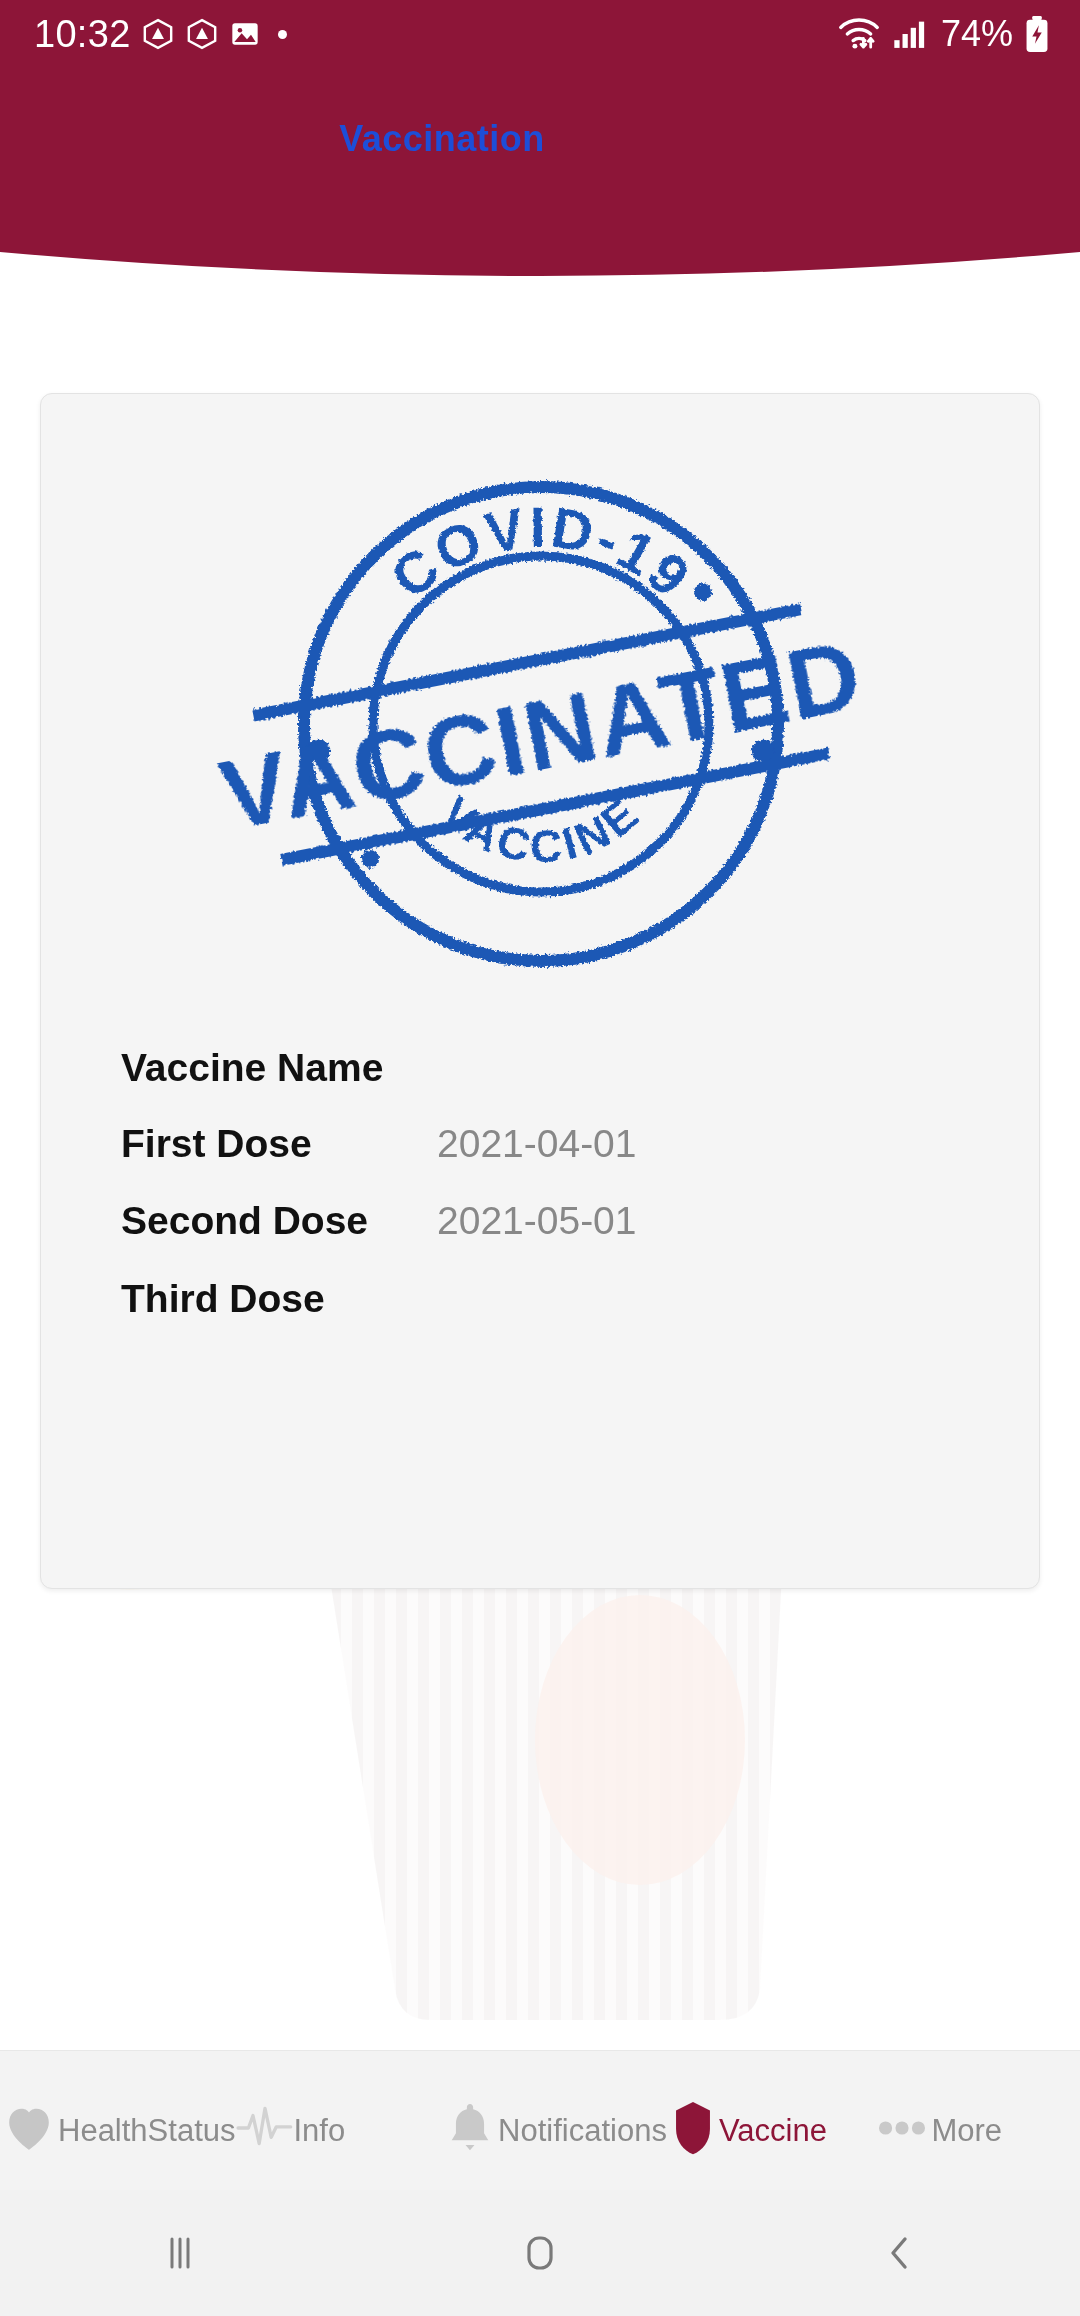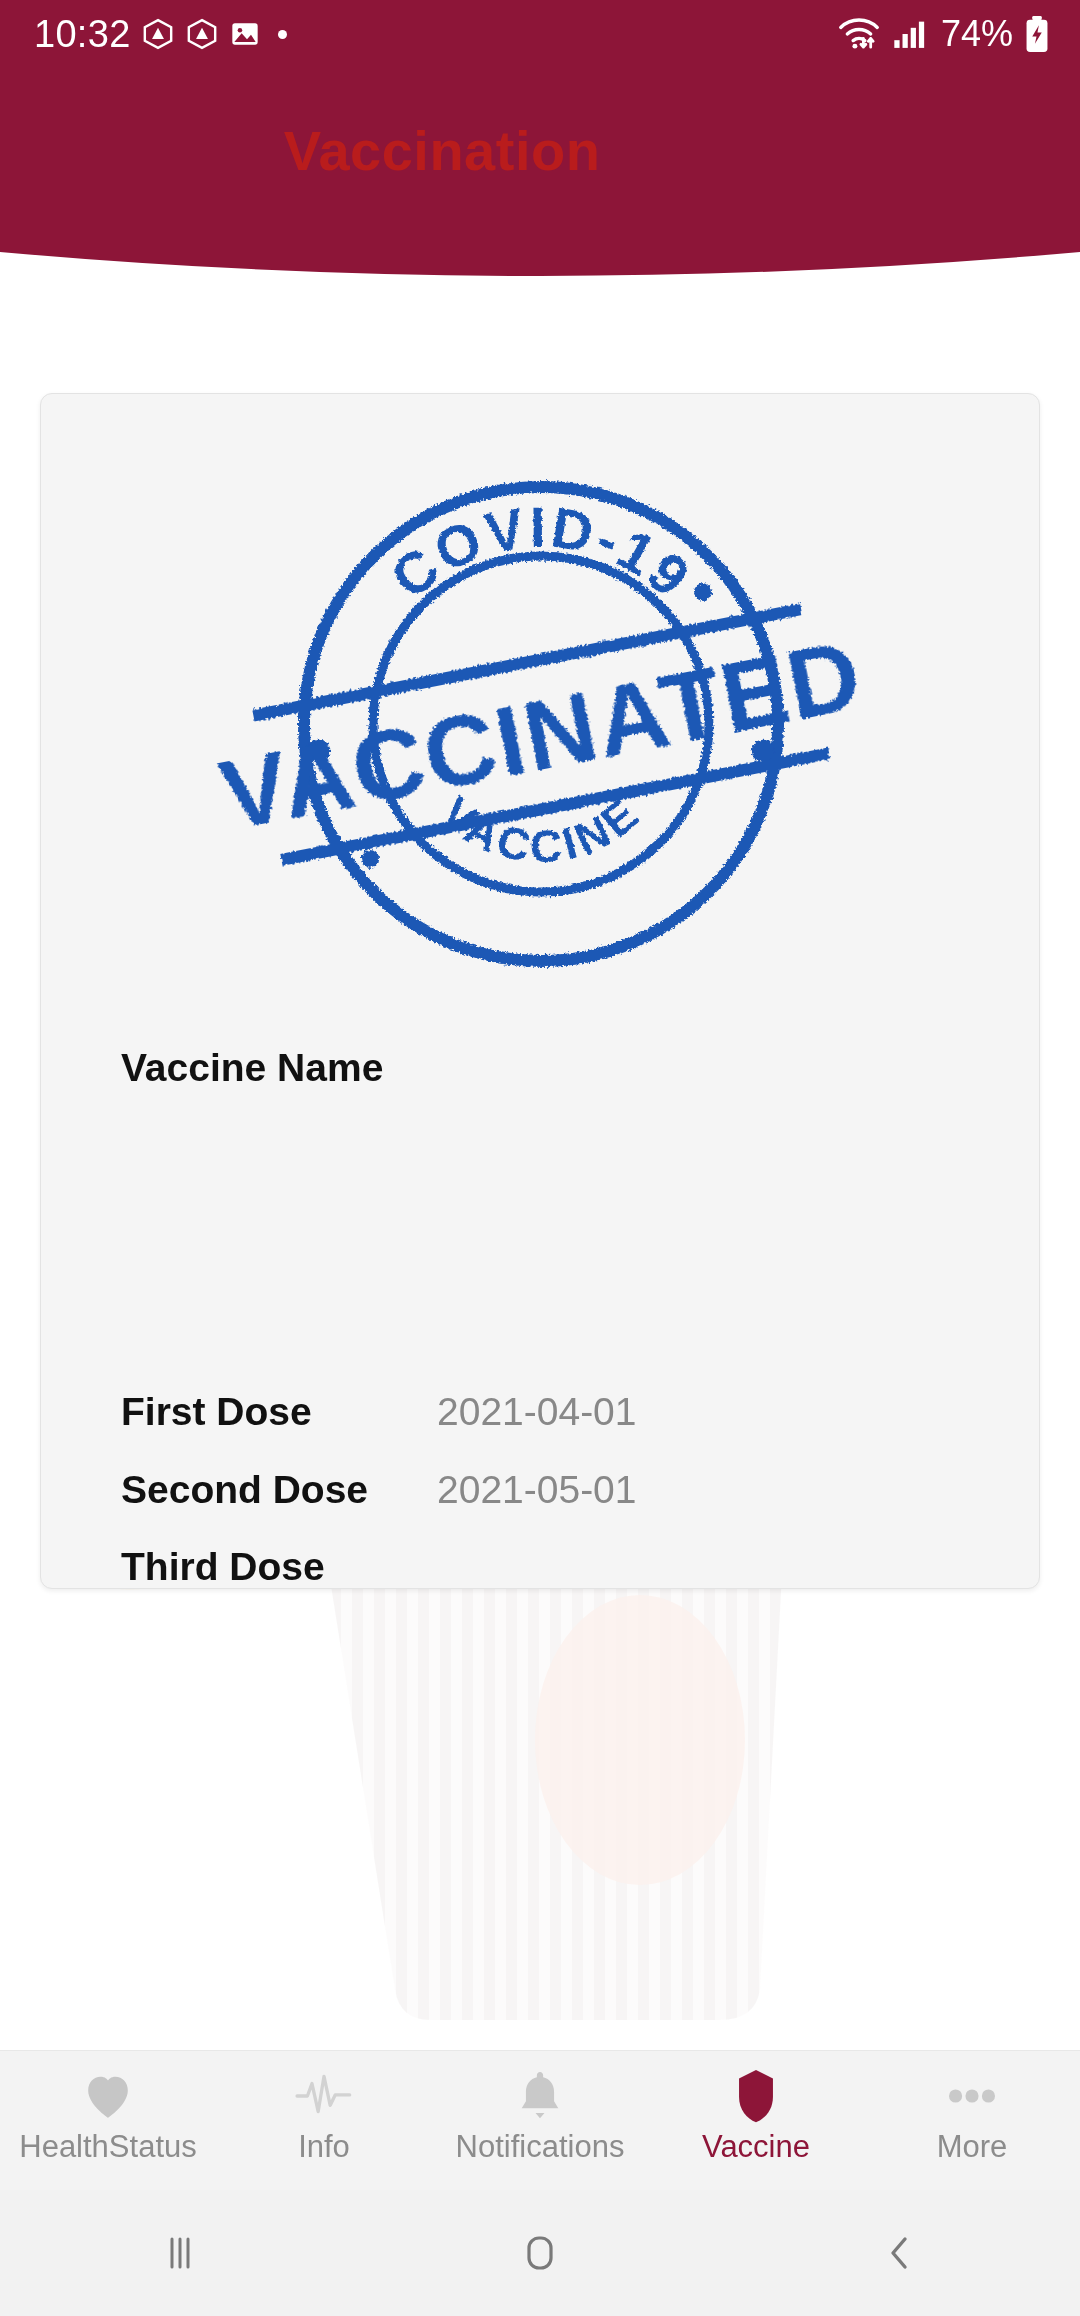--- a/index.html
+++ b/index.html
@@ -50,22 +50,22 @@
   }
   .sbi { display:block; }
   .dot-ind {
     width:9px; height:9px; border-radius:50%;
     background:#ffffff; margin-left:7px;
   }
   .page-title {
     position:absolute;
     top:118px; left:0; width:884px;
     text-align:center;
-    color:#b91c1c;
-    font-size:56px;
+    color:#1d4ed8;
+    font-size:36px;
     font-weight:bold;
     letter-spacing:0.5px;
     z-index:6;
   }
 
   
   .bg-watermark {
     position:absolute;
     left:0; top:1330px;
     width:1080px; height:700px;
@@ -112,39 +112,39 @@
     font-weight:bold;
     line-height:1.22;
   }
   .field-value {
     flex:1;
     color:#888888;
     font-size:39px;
     font-weight:400;
     line-height:1.22;
   }
-  .row-name { margin-bottom:28px;flex-direction:column; }
+  .row-name { margin-bottom:28px; }
   .row-first { margin-bottom:30px; }
   .row-second { margin-bottom:30px; }
 
   
   .tabbar {
     position:absolute;
     left:0; bottom:126px;
     width:1080px; height:140px;
     background:#f3f3f3;
     border-top:1px solid #e8e8e8;
     display:flex;
     align-items:flex-start;
     z-index:4;
   }
   .tab {
     flex:1;
     display:flex;
-    flex-direction:column;
+    flex-direction:row;
     align-items:center;
     justify-content:flex-start;
     padding-top:14px;
     height:140px;
   }
   .tab-icon {
     height:62px;
     display:flex; align-items:center; justify-content:center;
   }
   .tab-label {

